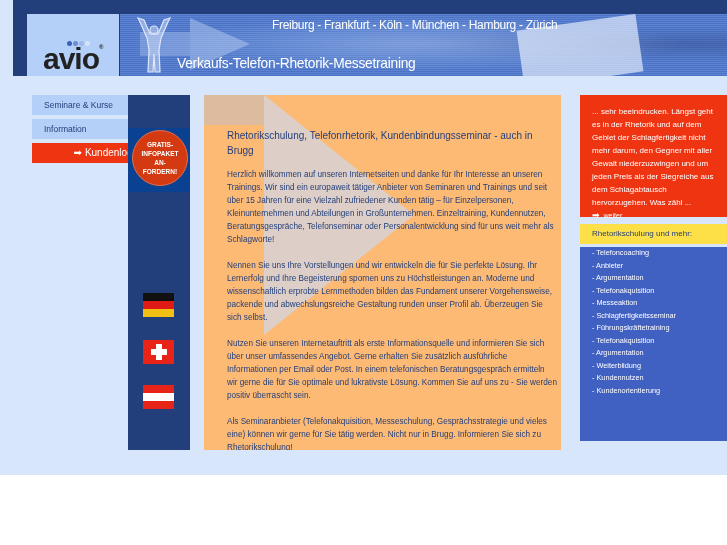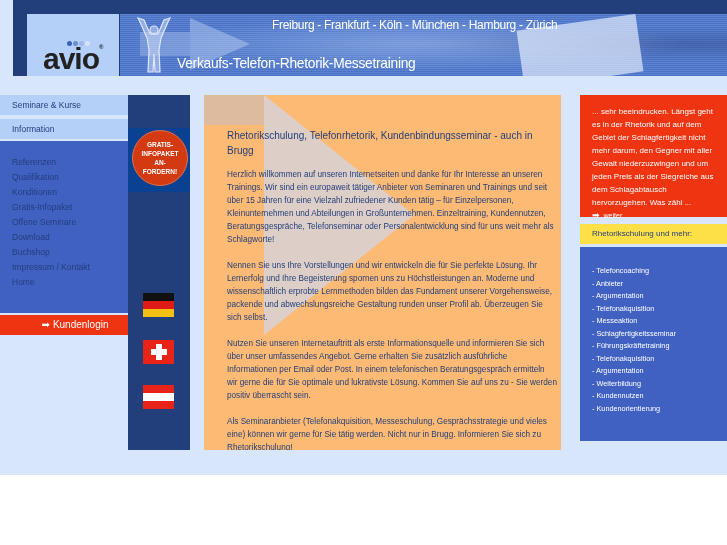--- a/index.html
+++ b/index.html
@@ -20,21 +20,21 @@
                 radial-gradient(ellipse at 560px 30px, rgba(40,60,120,0.35), rgba(0,0,0,0) 40%); }
   .banner .arrow-shape { position:absolute; left:70px; top:4px; width:0; height:0;
     border-top:26px solid transparent; border-bottom:26px solid transparent; border-left:60px solid rgba(190,210,245,0.45); }
   .banner .arrow-bar { position:absolute; left:20px; top:18px; width:50px; height:24px; background:rgba(190,210,245,0.35); }
   .figure-icon { position:absolute; left:14px; top:2px; width:40px; height:58px; }
   .paper { position:absolute; left:400px; top:8px; width:120px; height:58px; background:rgba(225,235,252,0.7); transform:rotate(-8deg); }
   .cities { position:absolute; left:152px; top:4px; color:#ffffff; font-size:12px; white-space:nowrap; letter-spacing:-0.3px; }
   .banner-title { position:absolute; left:57px; top:40px; color:#ffffff; font-size:15px; white-space:nowrap; letter-spacing:-0.3px; transform:scaleX(0.92); transform-origin:left; }
 
   
-  .lbar { position:absolute; left:0; top:95px; width:136px; }
+  .lbar { position:absolute; left:0; top:95px; width:136px;padding-left:32px; }
   .lbar-head { height:20px; background:#b5d0f8; color:#223e7b; font-size:8.5px; line-height:20px; padding-left:12px; }
   .lbar-block { background:#4161c2; }
   .lbar-sep { height:2px; background:#d8e6fc; }
   .lbar a { display:block; color:#223e7b; font-size:8.5px; text-decoration:none; padding-left:12px; height:15px; line-height:15px; }
   .kunden { height:20px; background:#ef3412; color:#ffffff; font-size:10px; line-height:20px; padding-left:14px;text-align:center; }
   .kunden .arr { font-size:10px; margin-right:3px; }
 
   
   .fcol { position:absolute; left:128px; top:95px; width:62px; height:355px; background:#223e7b; }
   .promo-band { position:absolute; left:0; top:33px; width:62px; height:64px; background:#0a4190; }
@@ -52,21 +52,21 @@
   .main h1 { font-size:10px; font-weight:normal; line-height:15px; margin:0 0 10px 0; }
   .main p { font-size:8.2px; line-height:13px; margin:0 0 13px 0; }
 
   
   .rbar { position:absolute; left:580px; top:95px; width:147px; }
   .quote { background:#ef3412; color:#ffffff; font-size:8px; line-height:13px; padding:10px 6px 6px 12px; height:122px; box-sizing:border-box; }
   .quote .text { height:94px; }
   .weiter { display:block; color:#ffffff; font-size:7px; margin-top:10px; text-decoration:none; }
   .weiter .arr { font-size:9px; margin-right:4px; }
   .rbar-head { height:20px; background:#fde047; color:#223e7b; font-size:8px; line-height:20px; padding-left:12px; margin-top:7px; }
-  .rbar-list { background:#4161c2; height:194px; padding-top:18px; box-sizing:border-box; margin-top:3px; }
+  .rbar-list { background:#4161c2; height:194px; box-sizing:border-box; margin-top:3px; }
   .rbar-list a { display:block; color:#ffffff; font-size:7.3px; line-height:12.5px; padding-left:12px; text-decoration:none; }
 </style>
 </head>
 <body>
 
 <div class="page-bg"></div>
 
 <div class="header-frame"></div>
 <div class="logo-box">
   <div class="logo-dots">
@@ -88,31 +88,20 @@
   <div class="cities">Freiburg - Frankfurt - Köln - München - Hamburg - Zürich</div>
   <div class="banner-title">Verkaufs-Telefon-Rhetorik-Messetraining</div>
 </div>
 
 <div class="lbar">
   <div class="lbar-head">Seminare &amp; Kurse</div>
   <div class="lbar-sep"></div>
   <div class="lbar-sep"></div>
   <div class="lbar-head">Information</div>
   <div class="lbar-sep"></div>
-  <div class="lbar-block" style="height:172px; padding-top:14px; box-sizing:border-box;">
-    <a href="#">Referenzen</a>
-    <a href="#">Qualifikation</a>
-    <a href="#">Konditionen</a>
-    <a href="#">Gratis-Infopaket</a>
-    <a href="#">Offene Seminare</a>
-    <a href="#">Download</a>
-    <a href="#">Buchshop</a>
-    <a href="#">Impressum / Kontakt</a>
-    <a href="#">Home</a>
-  </div>
   <div class="lbar-sep"></div>
   <div class="kunden">
     <span class="arr">➡</span><span>Kundenlogin</span>
   </div>
 </div>
 
 <div class="fcol">
   <div class="promo-band">
     <div class="promo">
       <span>GRATIS-</span>

